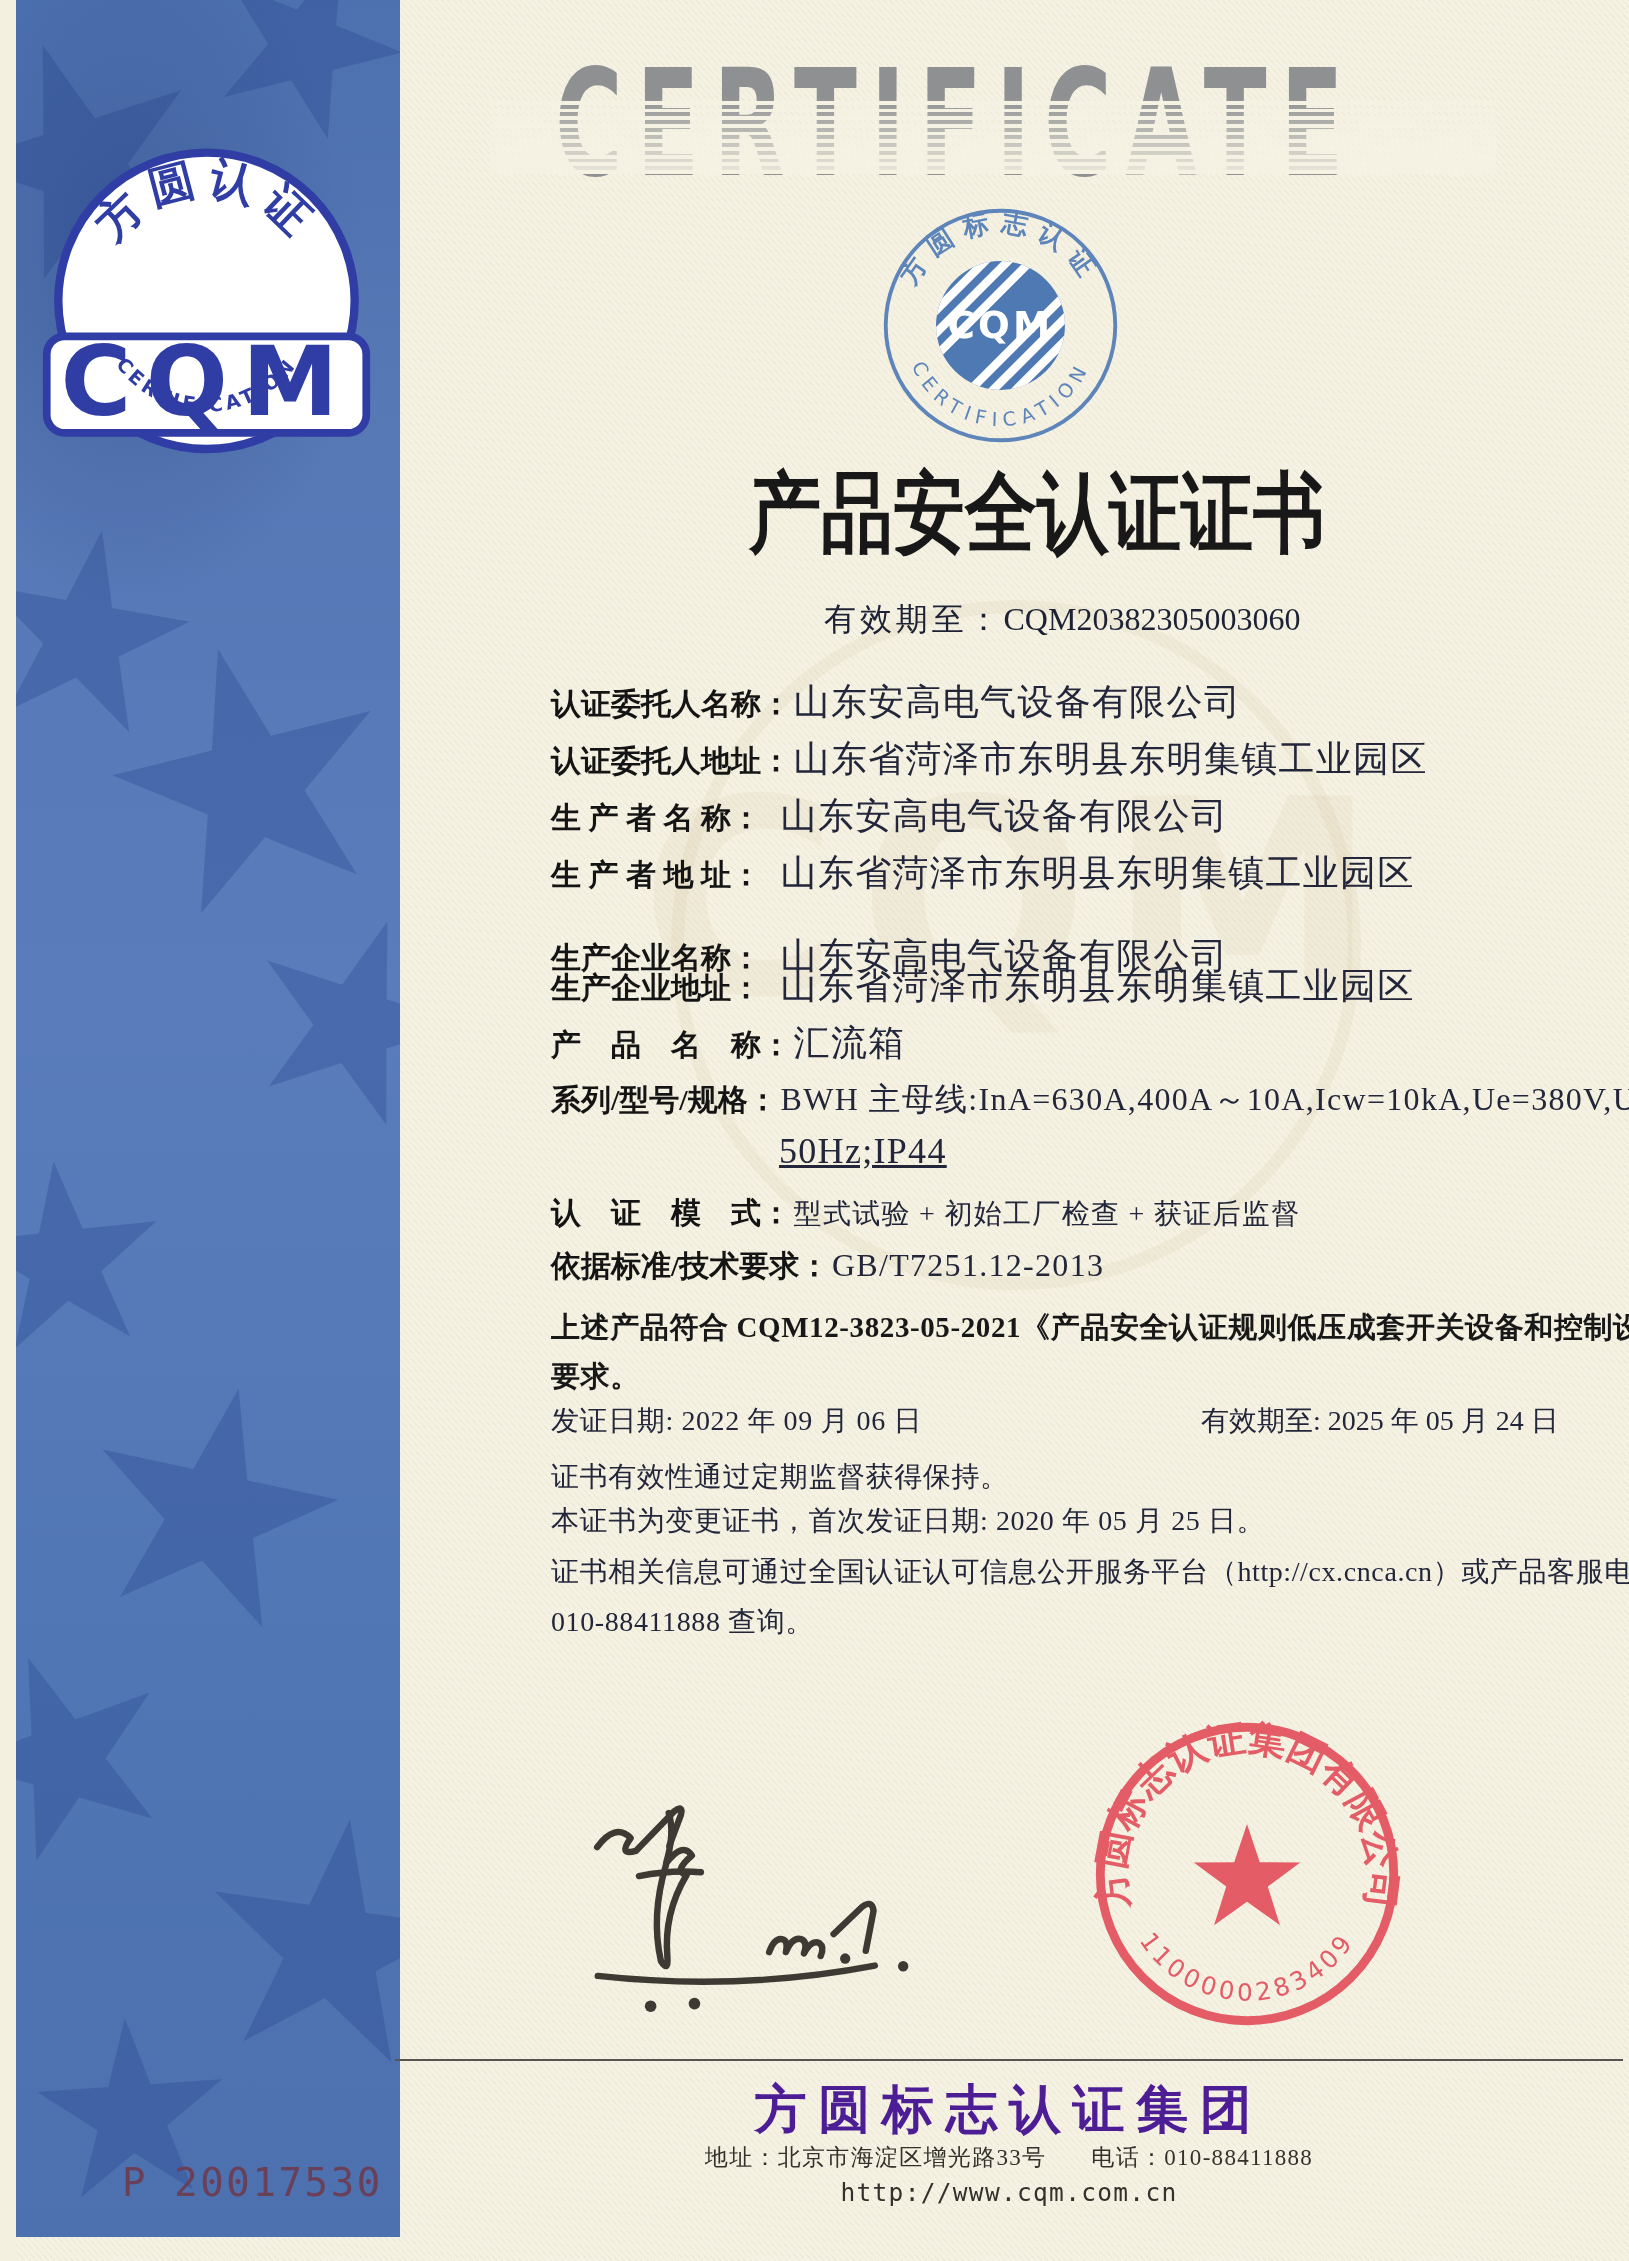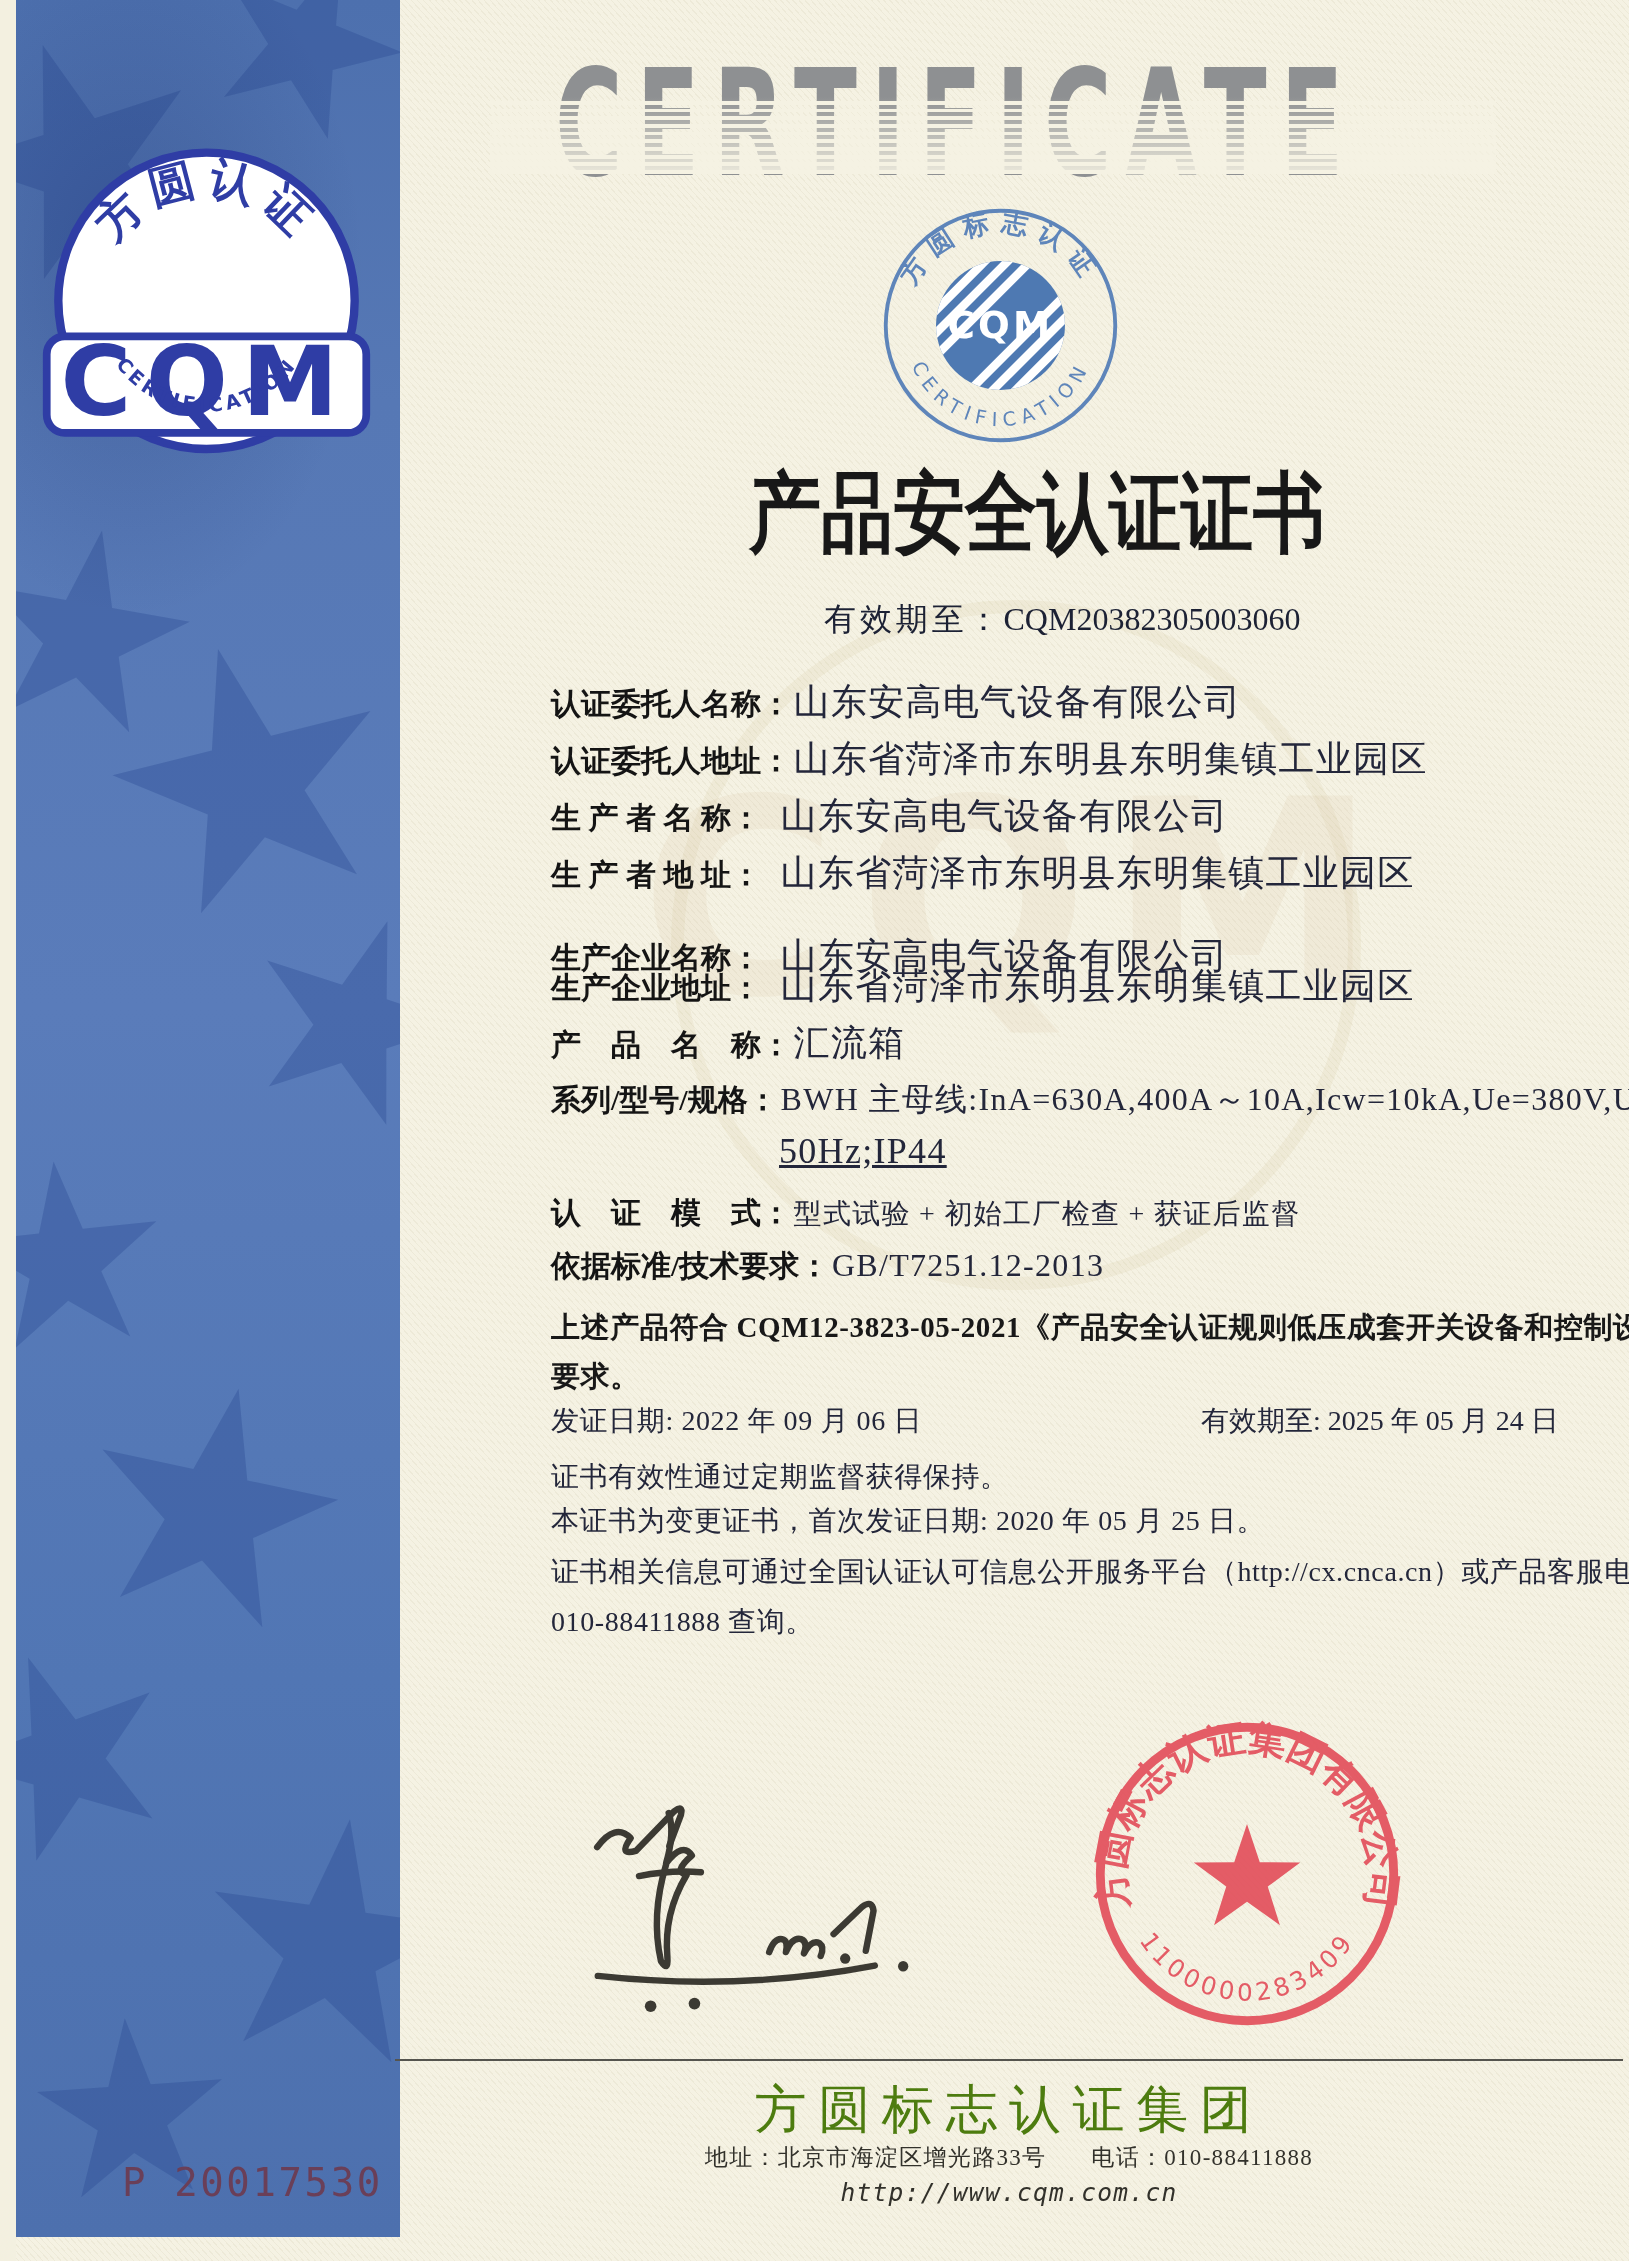--- a/index.html
+++ b/index.html
@@ -53,26 +53,26 @@
   .fvalue2{left:779px;font-size:36px;color:#23263a;letter-spacing:1.3px;white-space:nowrap;text-decoration:underline;}
   
   .bold-line{left:551px;font-weight:bold;font-size:29px;color:#181818;white-space:nowrap;letter-spacing:0.6px;}
   .note-line{left:551px;font-size:28px;color:#23263a;white-space:nowrap;letter-spacing:0.6px;}
   .valid-until{left:1172px;font-size:28px;color:#23263a;white-space:nowrap;}
   
   .sig{left:542px;top:1773px;z-index:4;}
   .stamp{left:1082px;top:1709px;z-index:5;opacity:.92;}
   
   .footer-line{left:395px;top:2059px;width:1228px;height:1.9px;background:#55544e;}
-  .footer-org{left:395px;top:2075px;width:1228px;text-align:center;font-weight:normal;
-        font-size:52px;letter-spacing:11.6px;color:#4d7c0f;}
+  .footer-org{left:395px;top:2075px;width:1228px;text-align:center;font-weight:bold;
+        font-size:52px;letter-spacing:11.6px;color:#4c1d95;}
   .footer-addr{left:395px;top:2142px;width:1228px;text-align:center;
         font-size:23px;color:#32312b;letter-spacing:1.3px;}
   .footer-url{left:395px;top:2178px;width:1228px;text-align:center;
-        font-family:"DejaVu Sans Mono",monospace;font-size:24.5px;letter-spacing:1.3px;color:#32312b;font-style:italic;}
+        font-family:"DejaVu Sans Mono",monospace;font-size:24.5px;letter-spacing:1.3px;color:#32312b;}
   .gap2{display:inline-block;width:45px;}
 </style>
 </head>
 <body>
 
 <div class="abs edge-strip"></div>
 
 <div class="abs band">
   <div class="star" style="left:-58px;top:39px;width:245px;height:245px;transform:rotate(-18deg);"></div>
   <div class="star" style="left:193px;top:-52px;width:193px;height:193px;transform:rotate(22deg);"></div>

